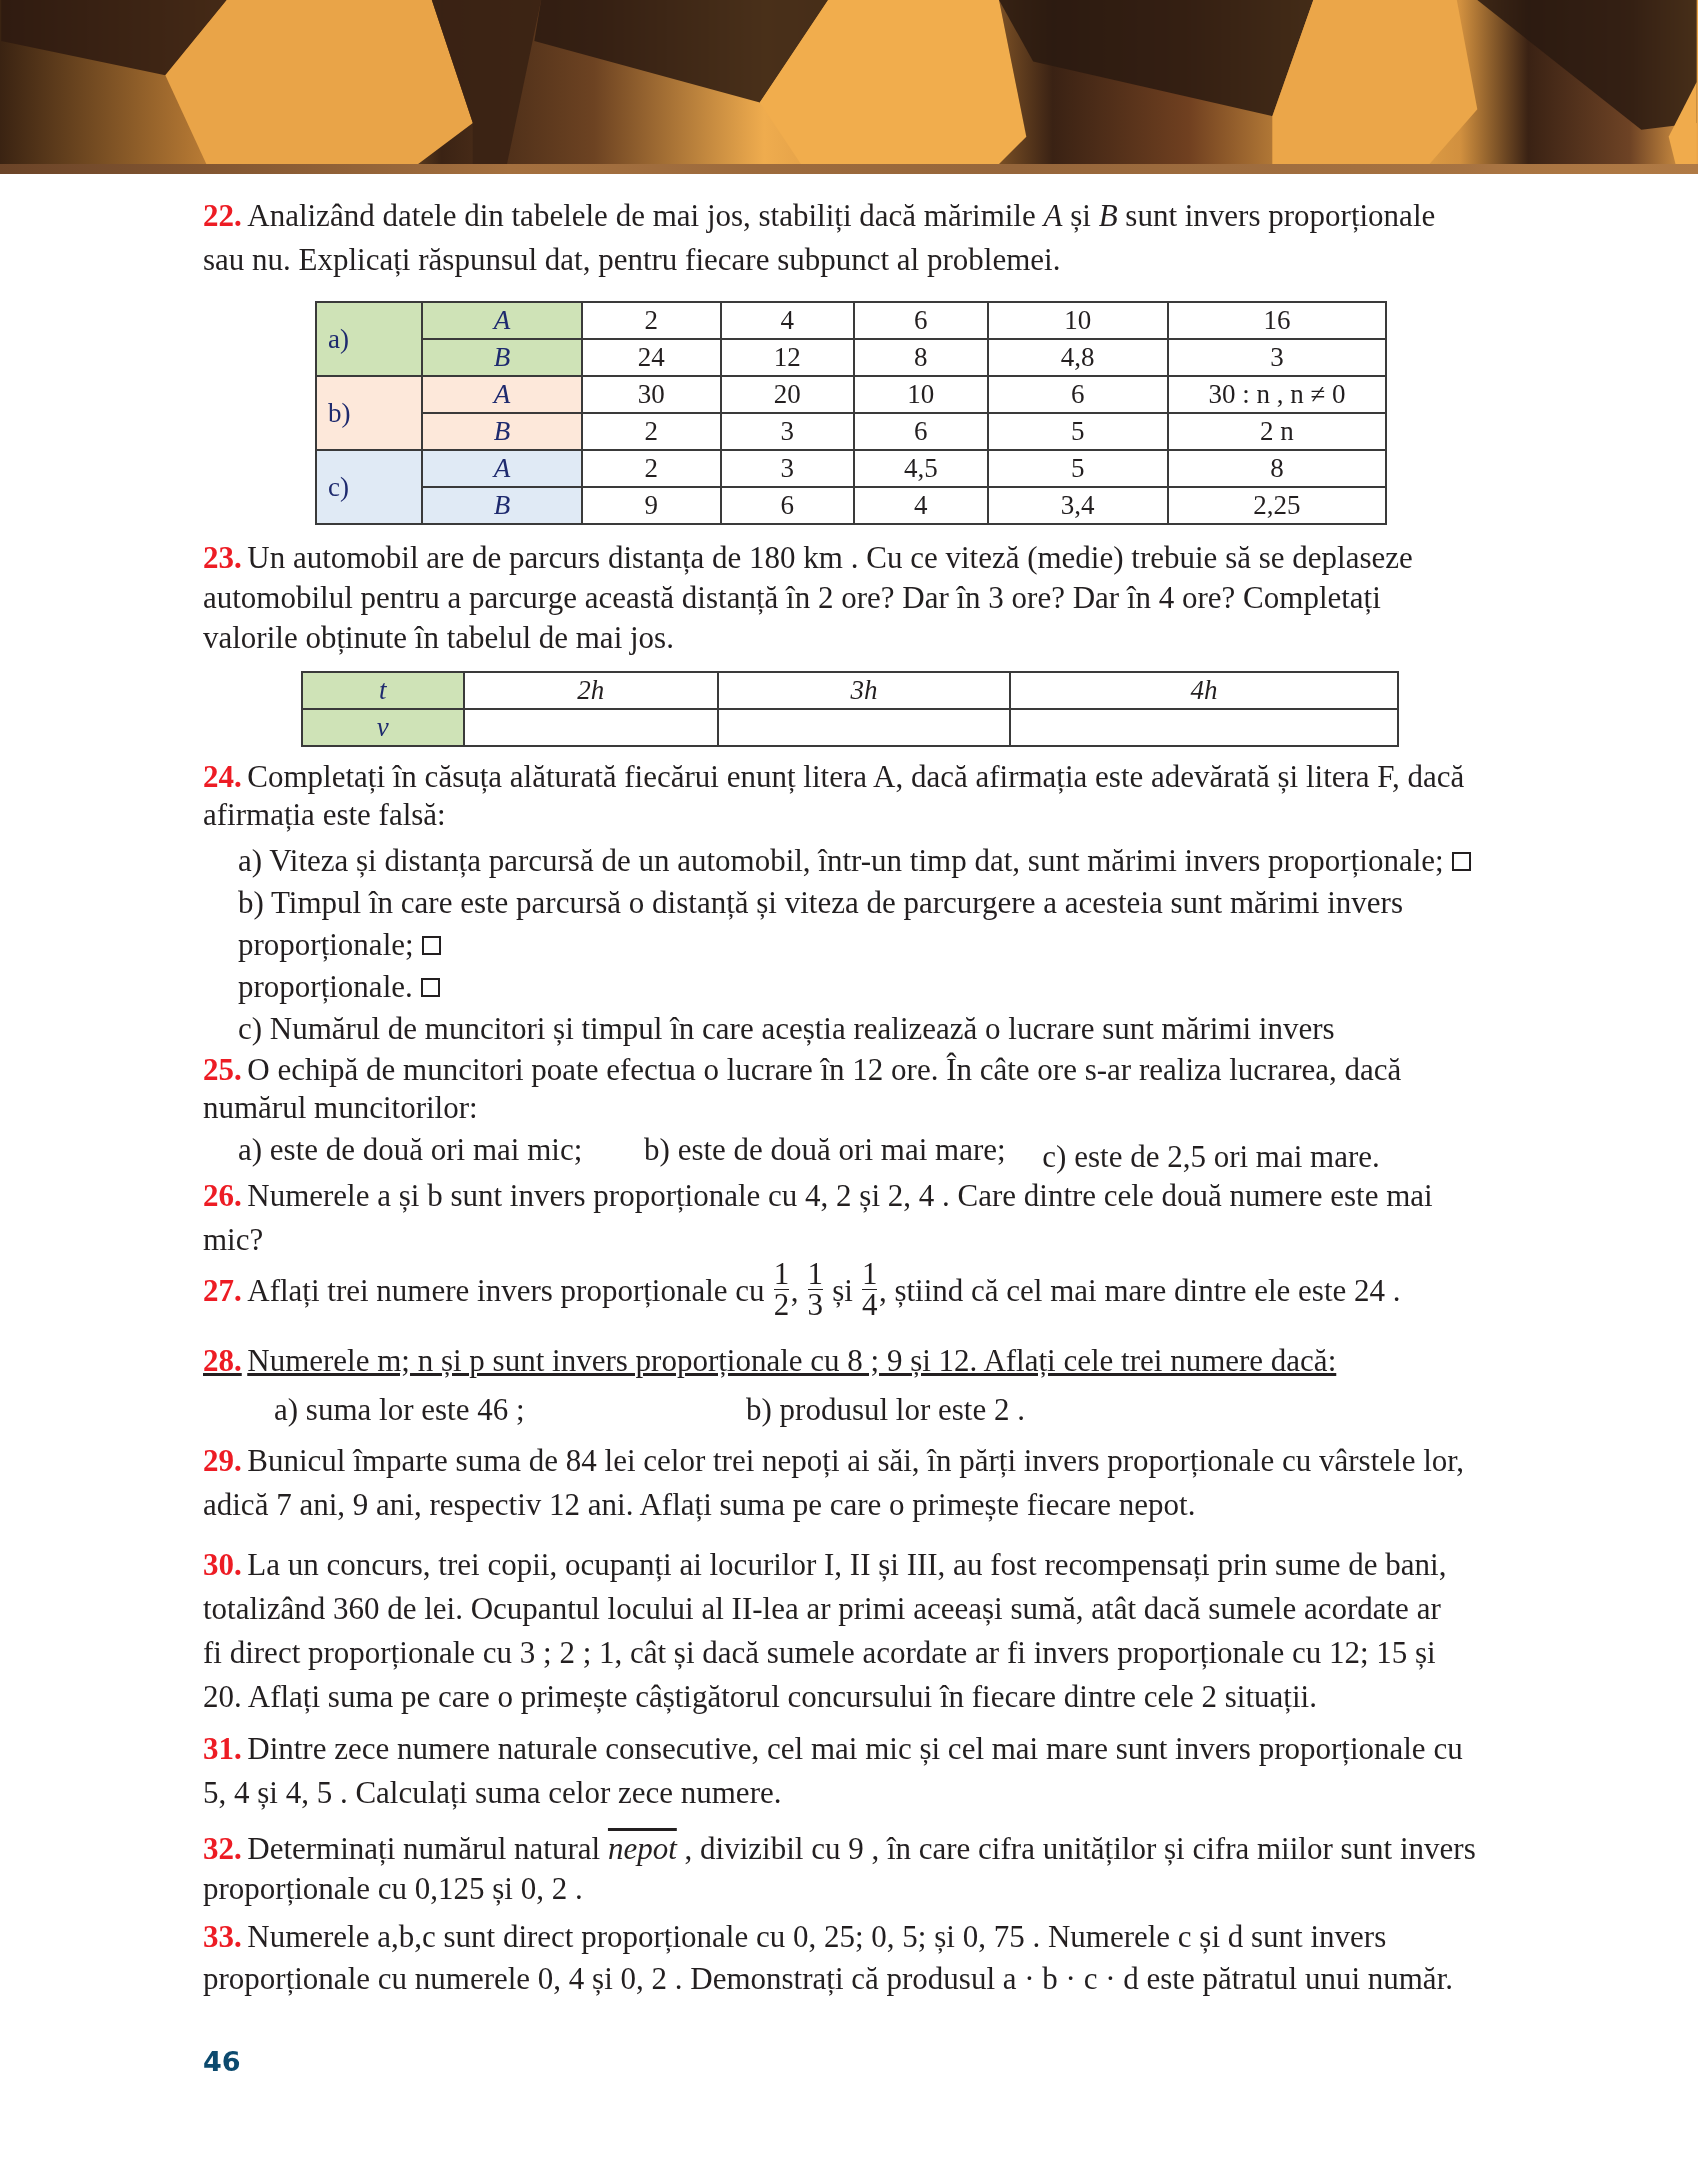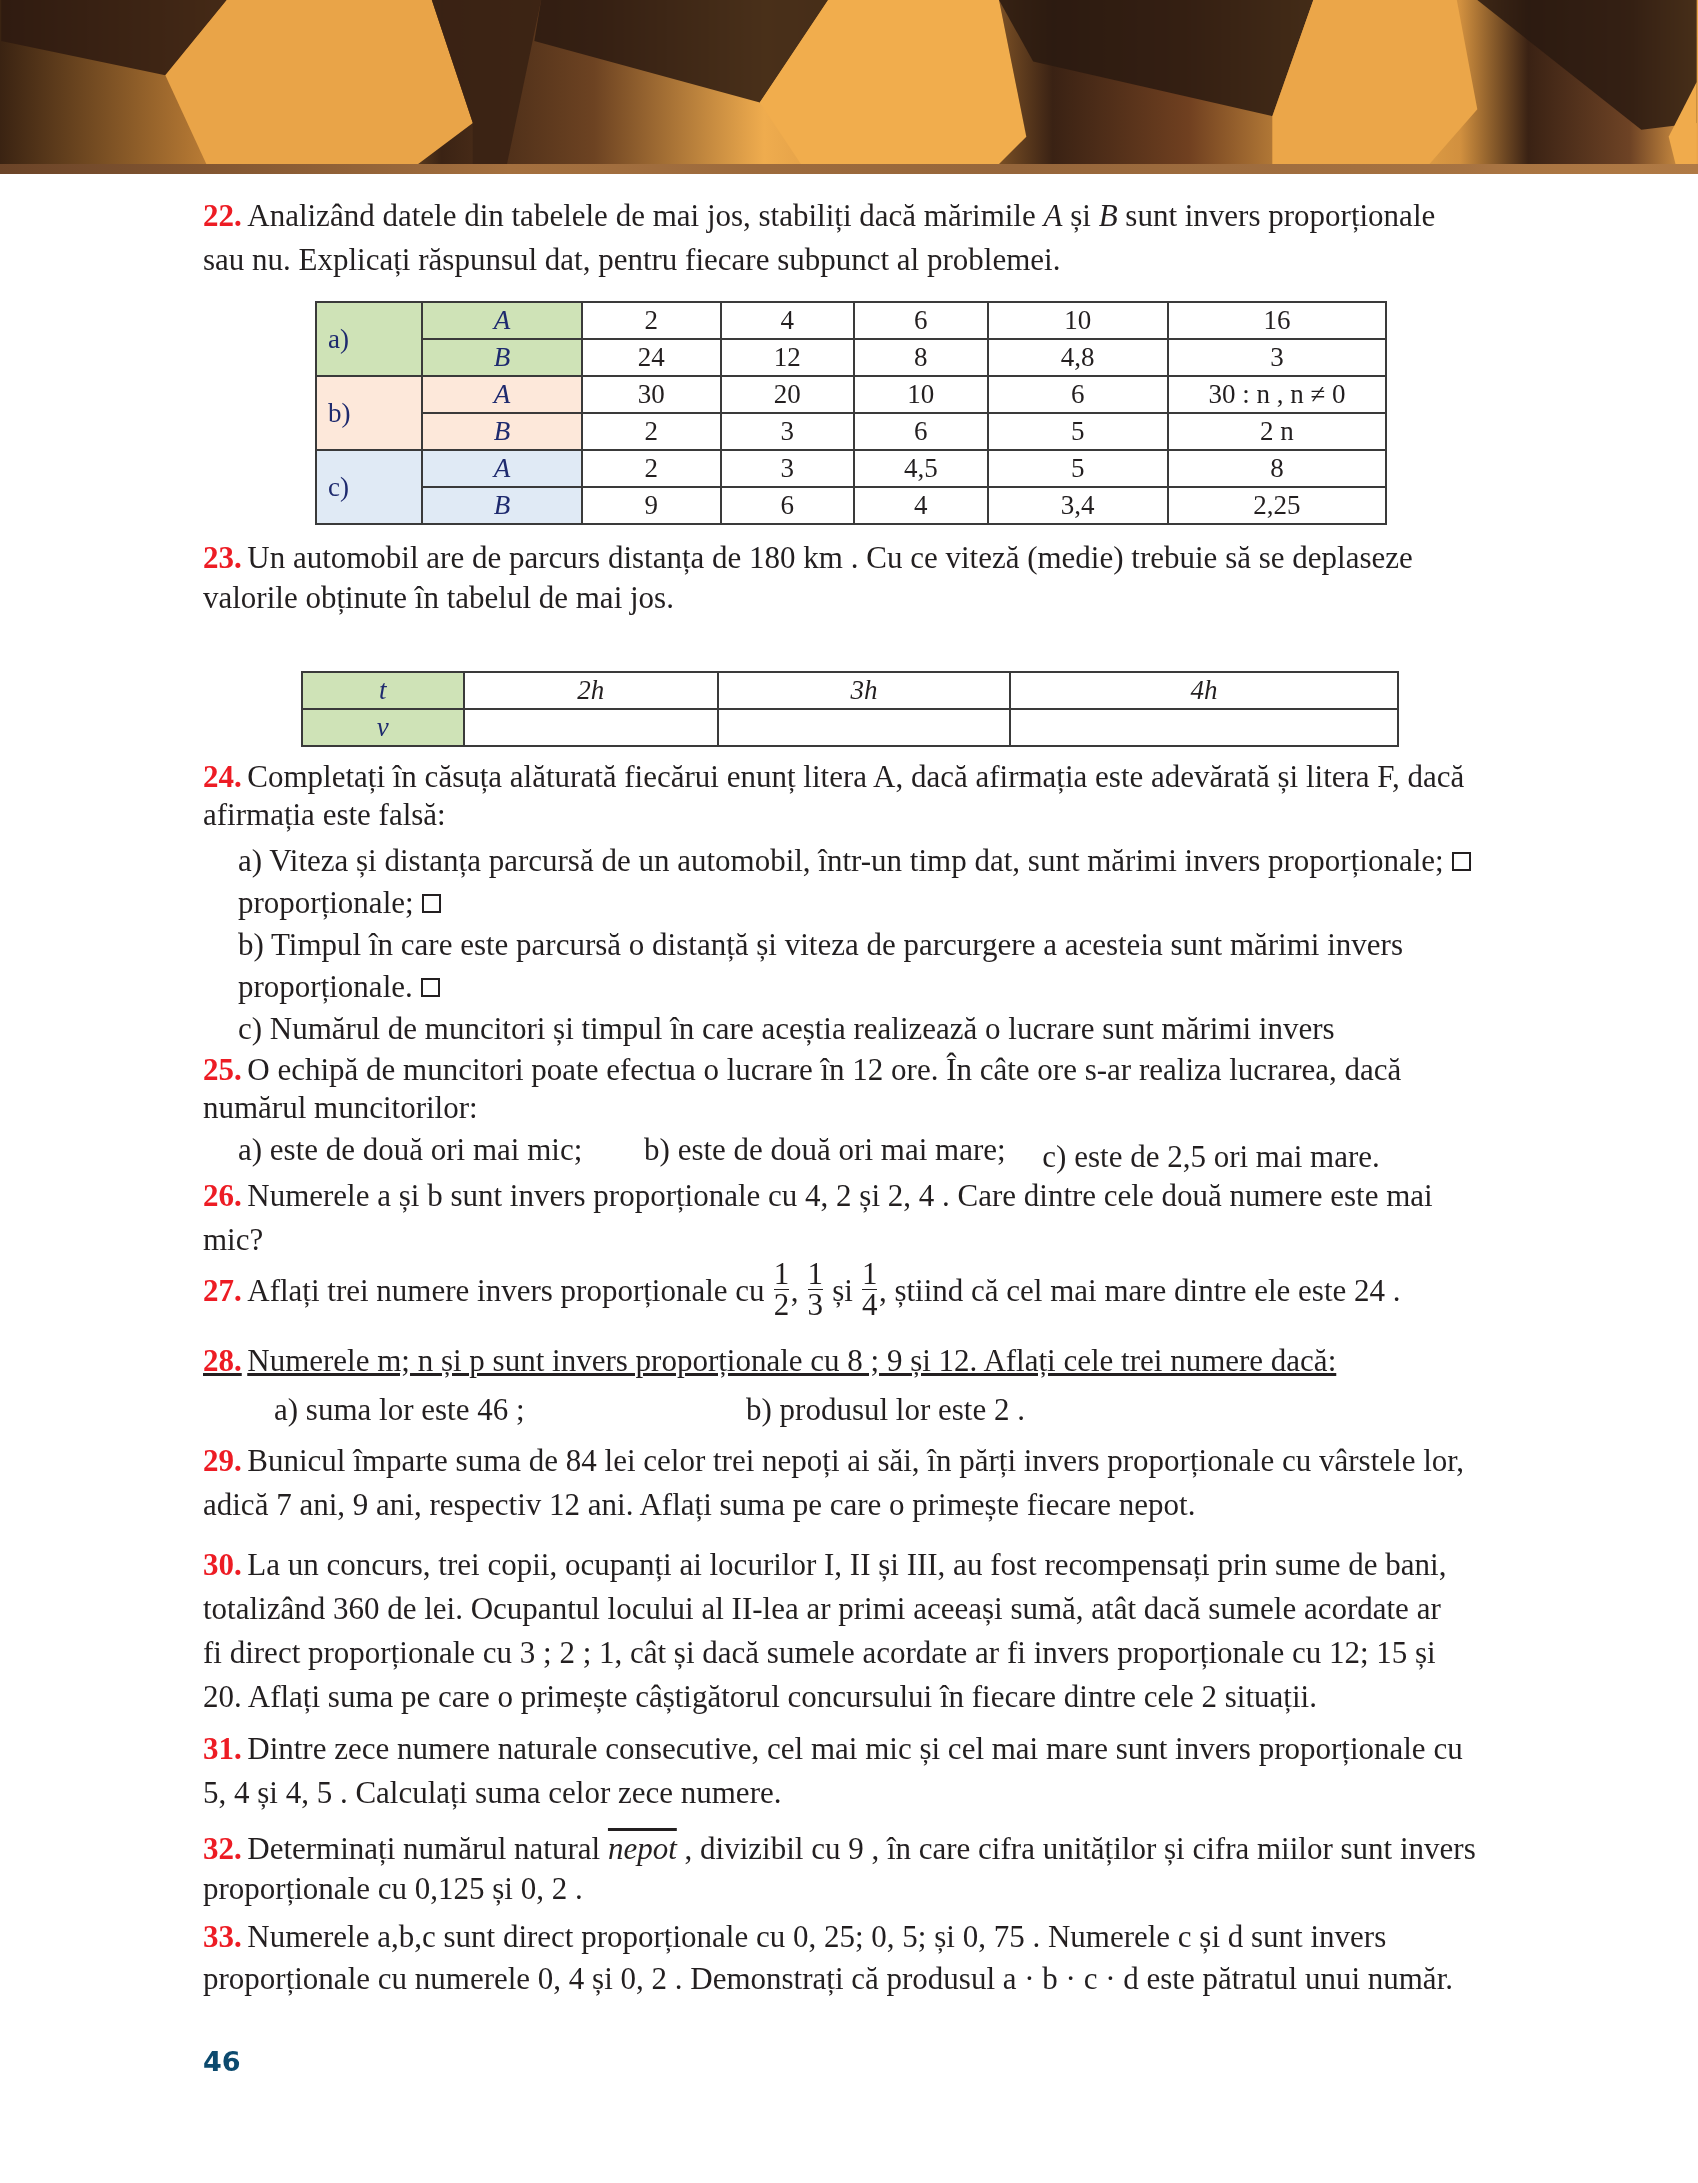--- a/index.html
+++ b/index.html
@@ -122,20 +122,21 @@
     <td>6</td>
     <td>4</td>
     <td>3,4</td>
     <td>2,25</td>
   </tr>
 </tbody>
   </table>
 
 <div class="problem hang" style="top:538px; line-height:40px;">
   <span class="line"><span class="num">23.</span><span>Un automobil are de parcurs distanța de  180 km . Cu ce viteză (medie) trebuie să se deplaseze</span></span>
+  <span class="line">automobilul pentru a parcurge această distanță în 2 ore? Dar în 3 ore? Dar în 4 ore? Completați</span>
   <span class="line">valorile obținute în tabelul de mai jos.</span>
 </div>
 
 <table style="left:301px; top:671px; width:1098px;">
   <colgroup>
       <col style="width:162px">
       <col style="width:255px">
       <col style="width:293px">
       <col style="width:389px">
     </colgroup>
@@ -154,22 +155,22 @@
   </tr>
 </tbody>
   </table>
 
 <div class="problem hang" style="top:758px; line-height:38px;">
   <span class="line"><span class="num">24.</span><span>Completați în căsuța alăturată fiecărui enunț litera A, dacă afirmația este adevărată și litera F, dacă</span></span>
   <span class="line">afirmația este falsă:</span>
 </div>
 <div class="problem" style="top:840px; left:238px; width:1261px; line-height:42px;">
   <span class="line"><span>a) Viteza și distanța parcursă de un automobil, într-un timp dat, sunt mărimi invers proporționale;</span><span class="checkbox"></span></span>
+  <span class="line" style="margin-top:0px;">b) Timpul în care este parcursă o distanță și viteza de parcurgere a acesteia sunt mărimi invers</span>
   <span class="line"><span>proporționale;</span><span class="checkbox"></span></span>
-  <span class="line" style="margin-top:0px;">b) Timpul în care este parcursă o distanță și viteza de parcurgere a acesteia sunt mărimi invers</span>
   <span class="line"><span>proporționale.</span><span class="checkbox"></span></span>
   <span class="line">c) Numărul de muncitori și timpul în care aceștia realizează o lucrare sunt mărimi invers</span>
 </div>
 
 <div class="problem hang" style="top:1051px; line-height:38px;">
   <span class="line"><span class="num">25.</span><span>O echipă de muncitori poate efectua o lucrare în 12 ore. În câte ore s-ar realiza lucrarea, dacă</span></span>
   <span class="line">numărul muncitorilor:</span>
 </div>
 <div class="problem" style="top:1128px; left:238px; width:1261px; text-align:left;">
   <span>a) este de două ori mai mic;</span>

